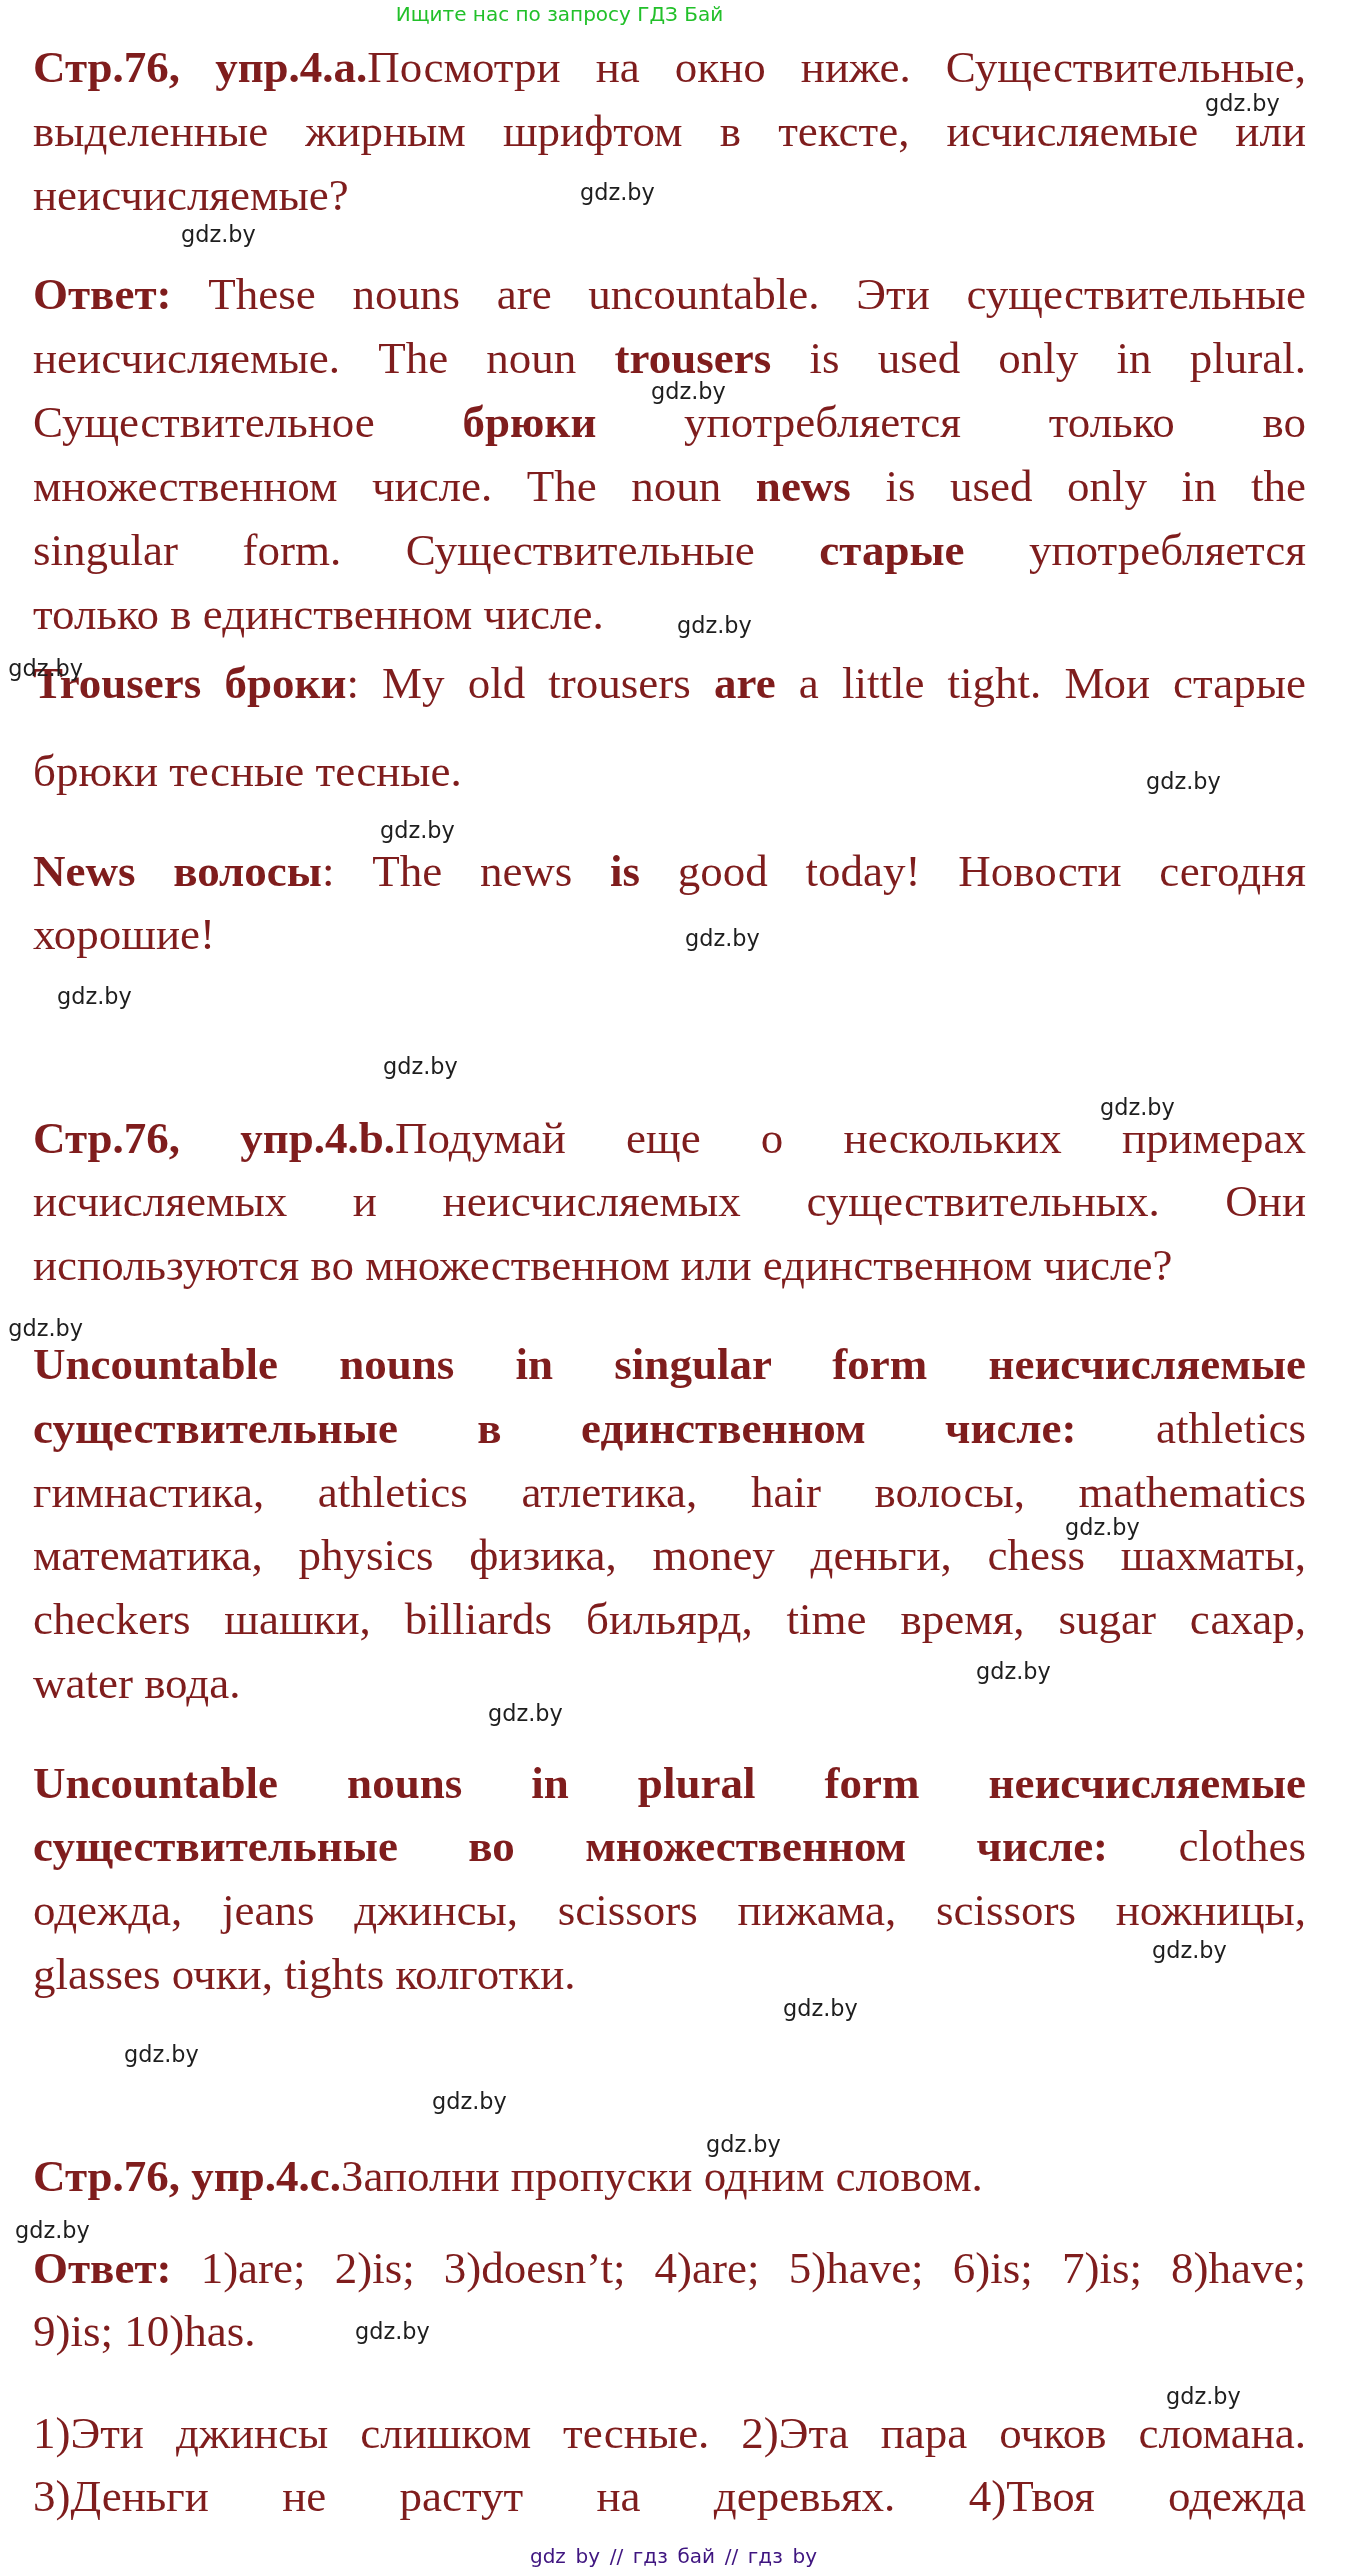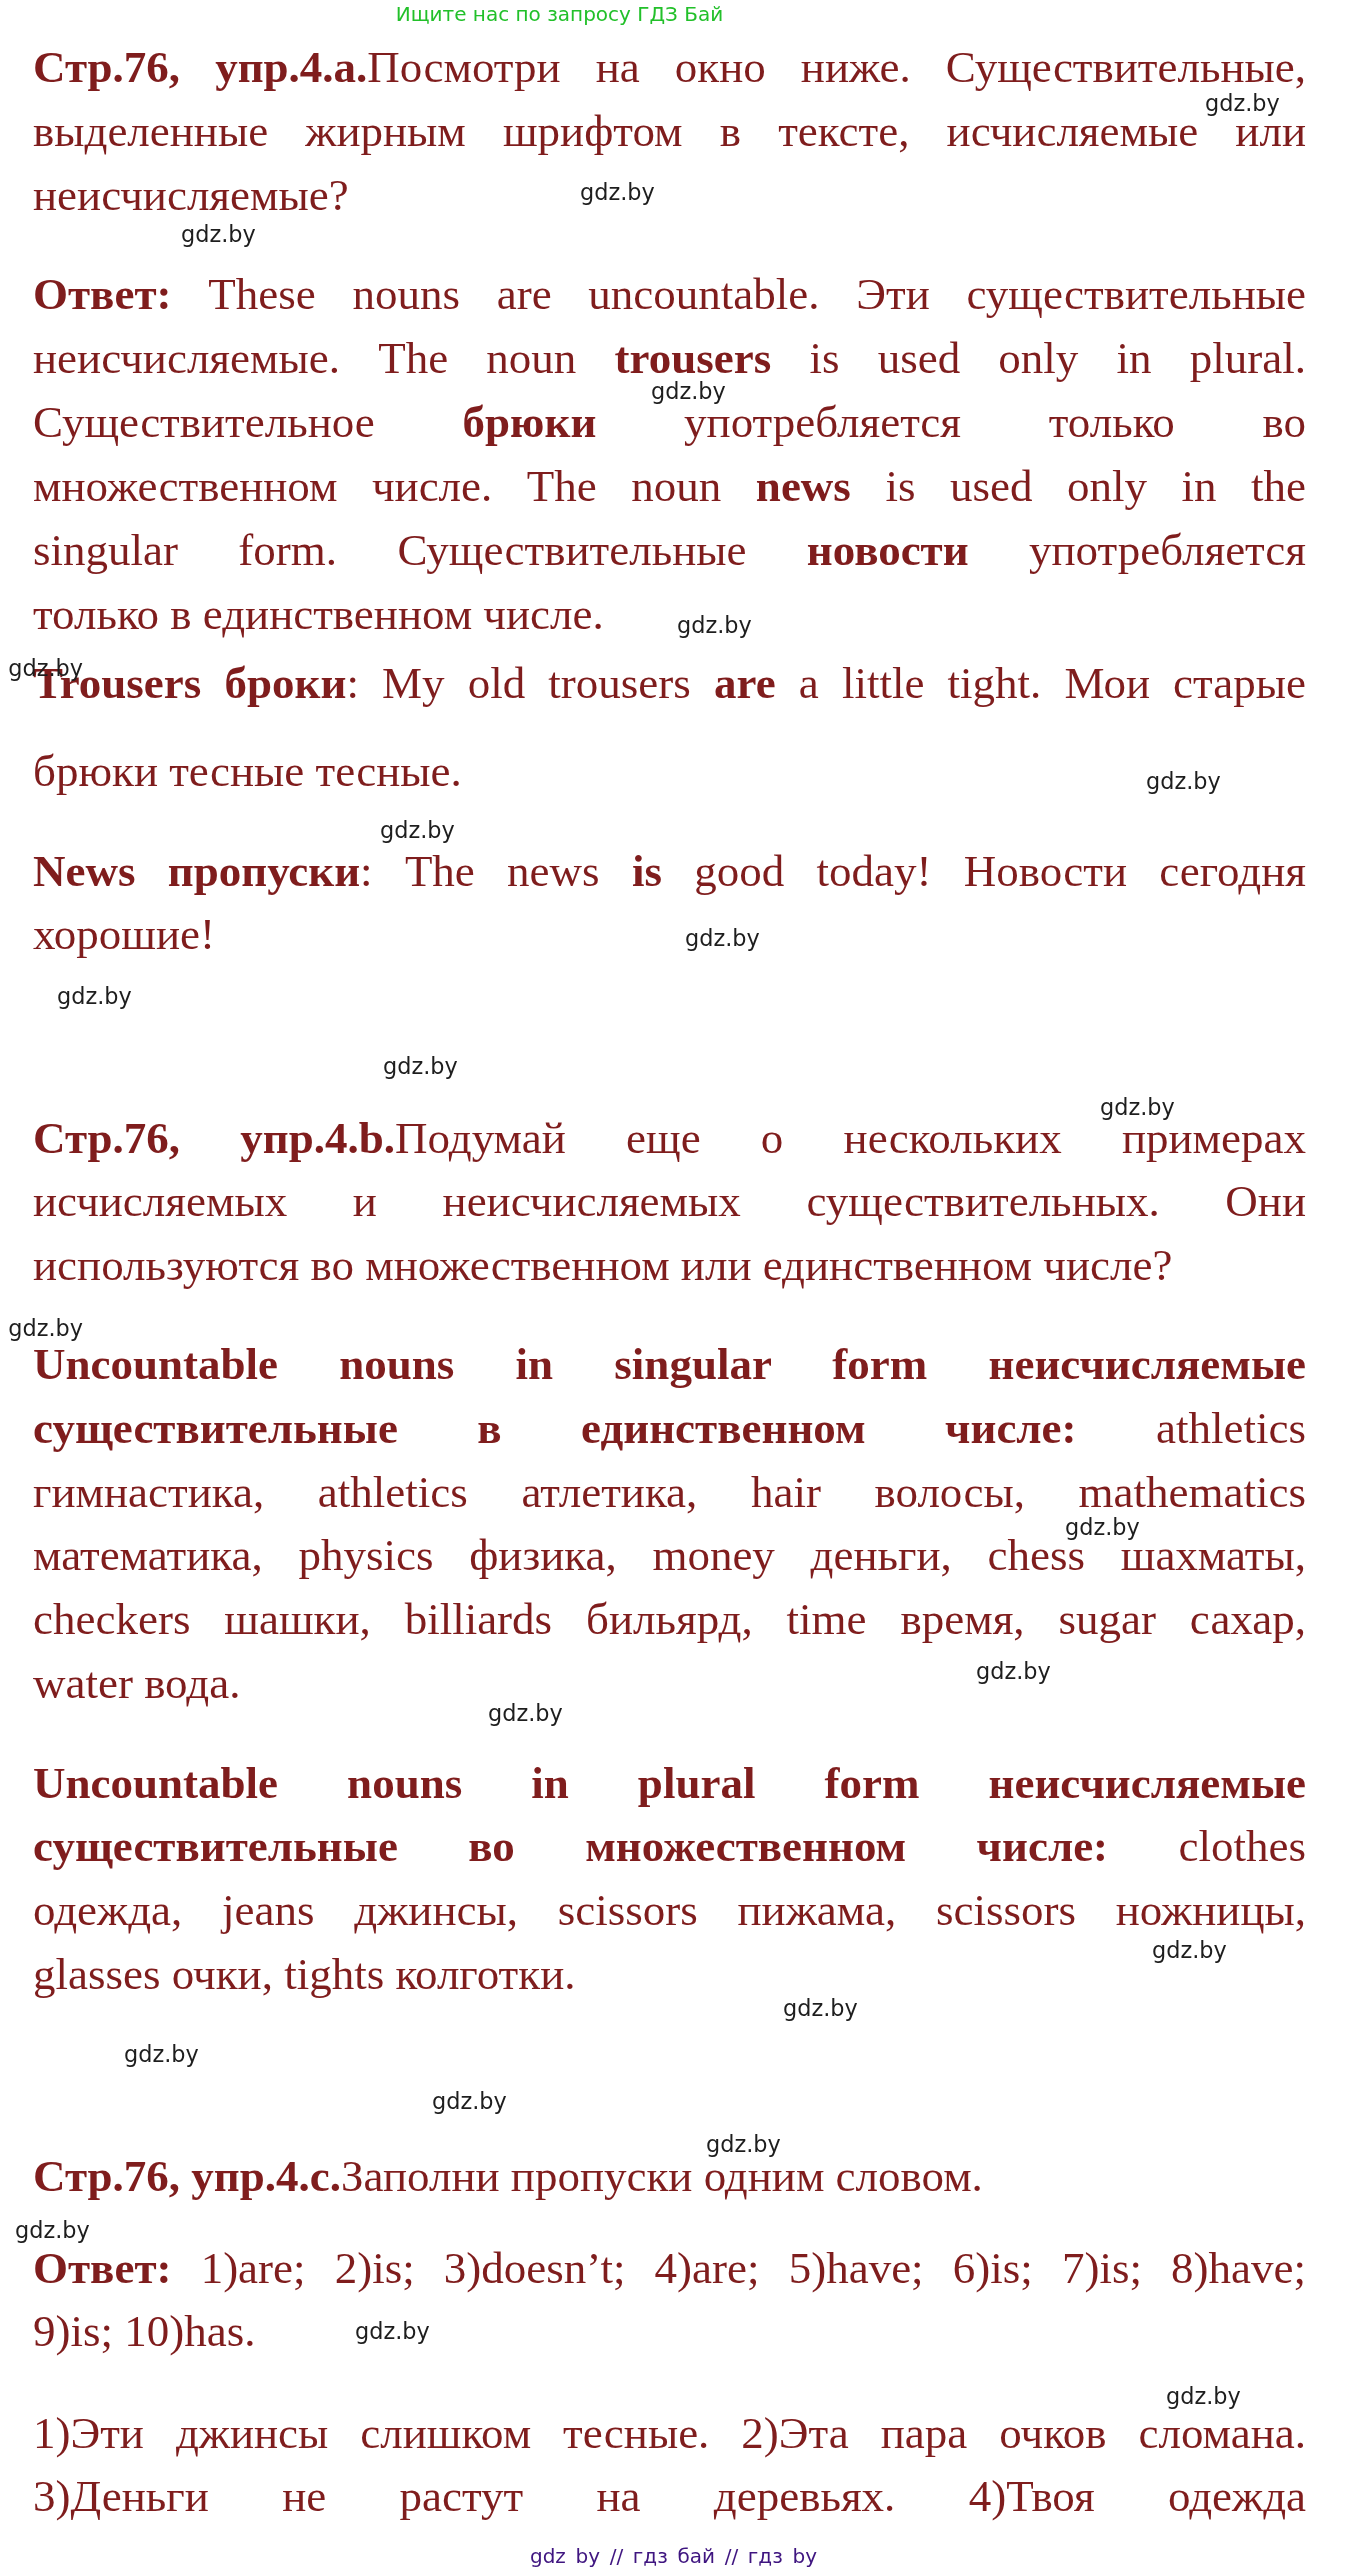--- a/index.html
+++ b/index.html
@@ -32,27 +32,27 @@
 <div class="top-banner">Ищите нас по запросу ГДЗ Бай</div>
 
 <div class="line" style="top:38px"><b>Стр.76, упр.4.а.</b><span>Посмотри на окно ниже. Существительные,</span></div>
 <div class="line" style="top:102px"><span>выделенные жирным шрифтом в тексте, исчисляемые или</span></div>
 <div class="line last" style="top:166px"><span>неисчисляемые?</span></div>
 
 <div class="line" style="top:265px"><b>Ответ:</b><span> These nouns are uncountable. Эти существительные</span></div>
 <div class="line" style="top:329px"><span>неисчисляемые. The noun </span><b>trousers</b><span> is used only in plural.</span></div>
 <div class="line" style="top:393px"><span>Существительное </span><b>брюки</b><span> употребляется только во</span></div>
 <div class="line" style="top:457px"><span>множественном числе. The noun </span><b>news</b><span> is used only in the</span></div>
-<div class="line" style="top:521px"><span>singular form. Существительные </span><b>новости</b><span> употребляется</span></div>
+<div class="line" style="top:521px"><span>singular form. Существительные </span><b>старые</b><span> употребляется</span></div>
 <div class="line last" style="top:585px"><span>только в единственном числе.</span></div>
 
 <div class="line" style="top:654px"><b>Trousers броки</b><span>: My old trousers </span><b>are</b><span> a little tight. Мои старые</span></div>
 <div class="line last" style="top:742px"><span>брюки тесные тесные.</span></div>
 
-<div class="line" style="top:842px"><b>News пропуски</b><span>: The news </span><b>is</b><span> good today! Новости сегодня</span></div>
+<div class="line" style="top:842px"><b>News волосы</b><span>: The news </span><b>is</b><span> good today! Новости сегодня</span></div>
 <div class="line last" style="top:905px"><span>хорошие!</span></div>
 
 <div class="line" style="top:1109px"><b>Стр.76, упр.4.b.</b><span>Подумай еще о нескольких примерах</span></div>
 <div class="line" style="top:1172px"><span>исчисляемых и неисчисляемых существительных. Они</span></div>
 <div class="line last" style="top:1236px"><span>используются во множественном или единственном числе?</span></div>
 
 <div class="line" style="top:1335px"><b>Uncountable nouns in singular form неисчисляемые</b></div>
 <div class="line" style="top:1399px"><b>существительные в единственном числе:</b><span> athletics</span></div>
 <div class="line" style="top:1463px"><span>гимнастика, athletics атлетика, hair волосы, mathematics</span></div>
 <div class="line" style="top:1526px"><span>математика, physics физика, money деньги, chess шахматы,</span></div>

